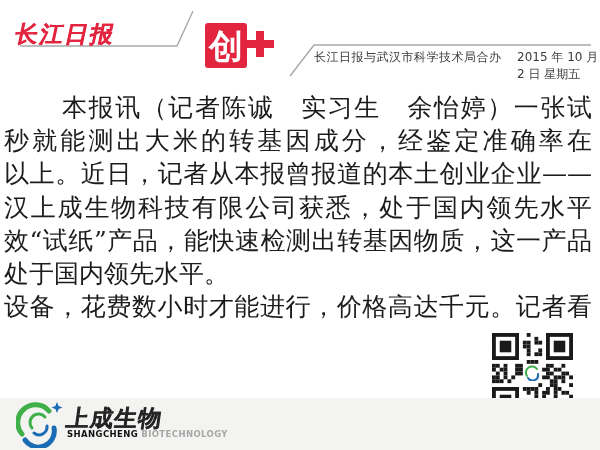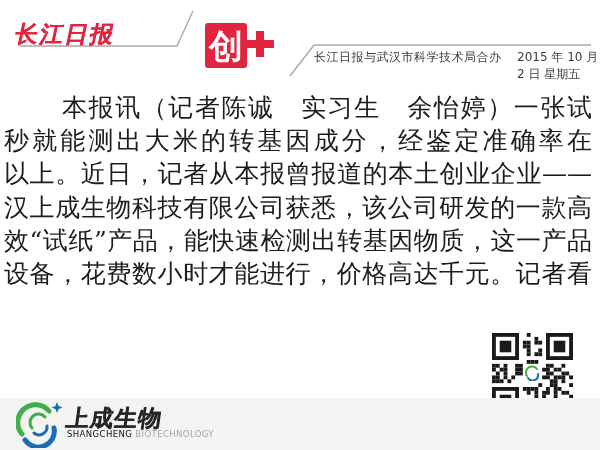--- a/index.html
+++ b/index.html
@@ -34,22 +34,22 @@
   .qr-caption{position:absolute;left:494px;top:413px;font-size:13.5px;font-weight:600;
               color:#161616;line-height:15.5px;letter-spacing:1px;}
   
   .band{position:absolute;left:0;top:398px;width:600px;height:52px;background:#f3f3f1;}
   .sc-mark{position:absolute;left:16px;top:400px;}
   .sc-cn{position:absolute;left:66px;top:403px;font-size:23px;font-weight:bold;
          color:#252525;transform:skewX(-8deg);letter-spacing:1px;
          text-shadow:0.5px 0 #252525;}
   .sc-en{position:absolute;left:67px;top:429px;font-size:8.5px;letter-spacing:0.4px;
          white-space:nowrap;}
-  .sc-en b{color:#111;font-weight:normal;}
-  .sc-en i{color:#a6a6a6;font-style:normal;font-weight:normal;text-align:right;}
+  .sc-en b{color:#111;font-weight:bold;}
+  .sc-en i{color:#a6a6a6;font-style:normal;font-weight:bold;text-align:right;}
 </style>
 </head>
 <body>
 
 <div class="page">
 
   <svg class="hdr-lines" width="600" height="100">
     <polyline points="20,46 177,46 193,11" fill="none" stroke="#a8a8a8" stroke-width="1.4"></polyline>
     <polyline points="290,76 314,45 591,45" fill="none" stroke="#a8a8a8" stroke-width="1.4"></polyline>
   </svg>
@@ -62,22 +62,23 @@
   <div class="plus-h"></div>
   <div class="plus-v"></div>
 
   <div class="cosponsor">长江日报与武汉市科学技术局合办</div>
   <div class="hdr-date">2015 年 10 月 2 日 星期五</div>
 
   <div class="article">
     <div class="line fill indent">本报讯（记者陈诚　实习生　余怡婷）一张试纸，30</div>
     <div class="line fill">秒就能测出大米的转基因成分，经鉴定准确率在 99%</div>
     <div class="line fill">以上。近日，记者从本报曾报道的本土创业企业——武</div>
-    <div class="line fill">汉上成生物科技有限公司获悉，该公司研发的一款高</div>
+    <div class="line fill">汉上成生物科技有限公司获悉，处于国内领先水平</div>
     <div class="line fill">效“试纸”产品，能快速检测出转基因物质，这一产品已</div>
+    <div class="line">处于国内领先水平。</div>
     <div class="line fill">设备，花费数小时才能进行，价格高达千元。记者看</div>
   </div>
 
   <div class="qr">
     <svg id="qr-svg" width="81" height="81">
         <rect x="34.714285714285715" y="0" width="3.857142857142857" height="3.857142857142857" fill="#1a1a1a"></rect>
         <rect x="42.42857142857143" y="3.857142857142857" width="3.857142857142857" height="3.857142857142857" fill="#1a1a1a"></rect>
         <rect x="30.857142857142858" y="7.714285714285714" width="3.857142857142857" height="3.857142857142857" fill="#1a1a1a"></rect>
         <rect x="34.714285714285715" y="7.714285714285714" width="3.857142857142857" height="3.857142857142857" fill="#1a1a1a"></rect>
         <rect x="42.42857142857143" y="7.714285714285714" width="3.857142857142857" height="3.857142857142857" fill="#1a1a1a"></rect>

